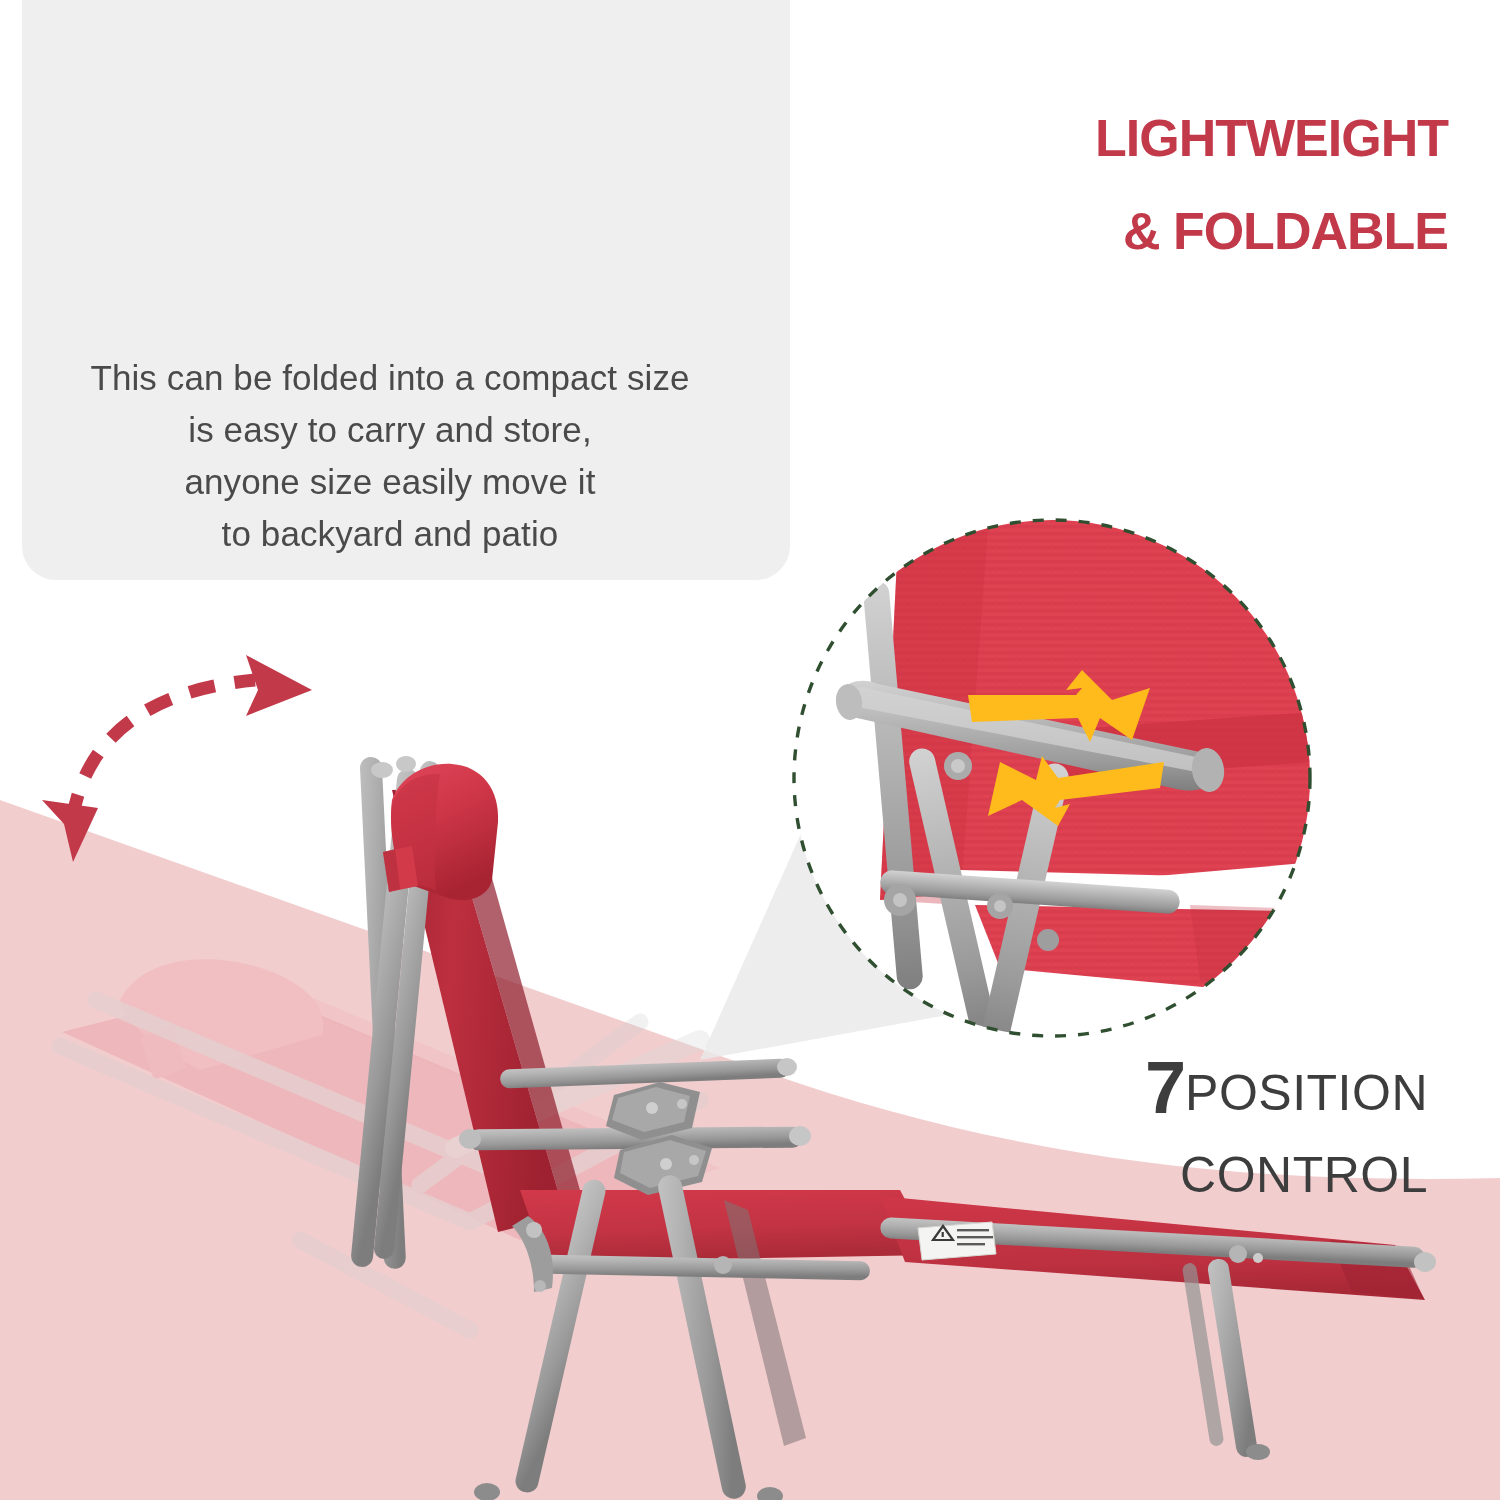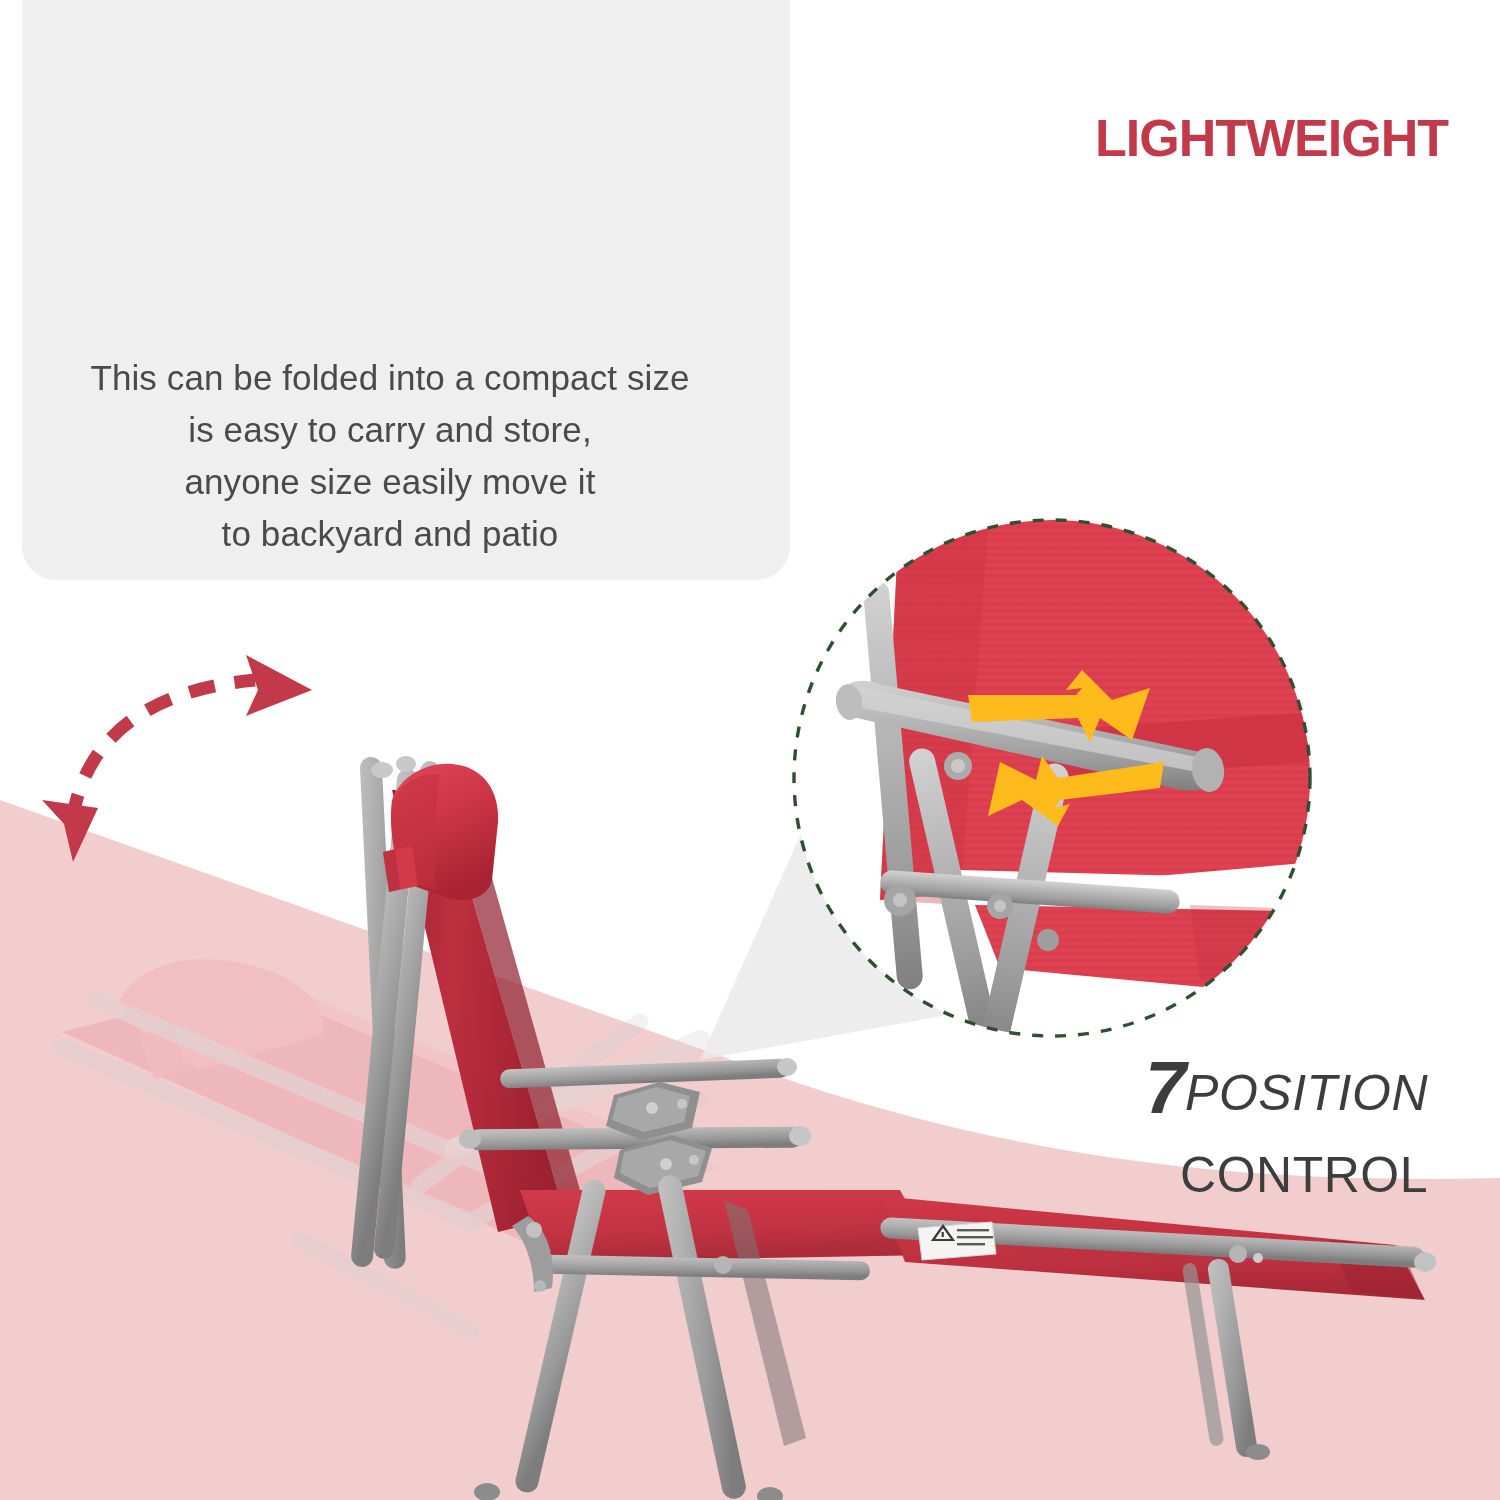--- a/index.html
+++ b/index.html
@@ -34,21 +34,21 @@
     font-weight:bold; font-size:52px; line-height:93px;
     letter-spacing:-1px;
   }
   .headline span{ display:block; }
 
   
   .pos-block{
     position:absolute; right:72px; top:1048px; width:420px;
     text-align:right; color:#3d3d3d; line-height:1.08;
   }
-  .pos-line1{ display:block; white-space:nowrap;font-style:italic; }
+  .pos-line1{ display:block; white-space:nowrap; }
   .pos-num{ font-size:74px; font-weight:bold; letter-spacing:-1px; vertical-align:-3px; }
   .pos-word{ font-size:50px; letter-spacing:.5px; }
   .pos-line2{ display:block; font-size:50px; letter-spacing:.5px; margin-top:20px; }
 
   
   .layer{ position:absolute; left:0; top:0; width:1500px; height:1500px; pointer-events:none; }
 </style>
 </head>
 <body>
 
@@ -143,20 +143,21 @@
   <div class="info-panel"></div>
   <div class="info-text">
     <span>This can be folded into a compact size</span>
     <span>is easy to carry and store,</span>
     <span>anyone size easily move it</span>
     <span>to backyard and patio</span>
   </div>
 
   <div class="headline">
     <span>LIGHTWEIGHT</span>
+    <span>&amp; FOLDABLE</span>
   </div>
 
   <svg class="layer" viewBox="0 0 1500 1500">
     <path d="M72,820 C86,735 150,690 255,680" stroke="#c2394a" stroke-width="13" fill="none" stroke-dasharray="26 20" stroke-linecap="butt"></path>
 
     <path d="M246,655 L312,690 L246,716 L258,690 Z" fill="#c2394a"></path>
 
     <path d="M42,800 L98,808 L73,862 L64,824 Z" fill="#c2394a"></path>
   </svg>
 

